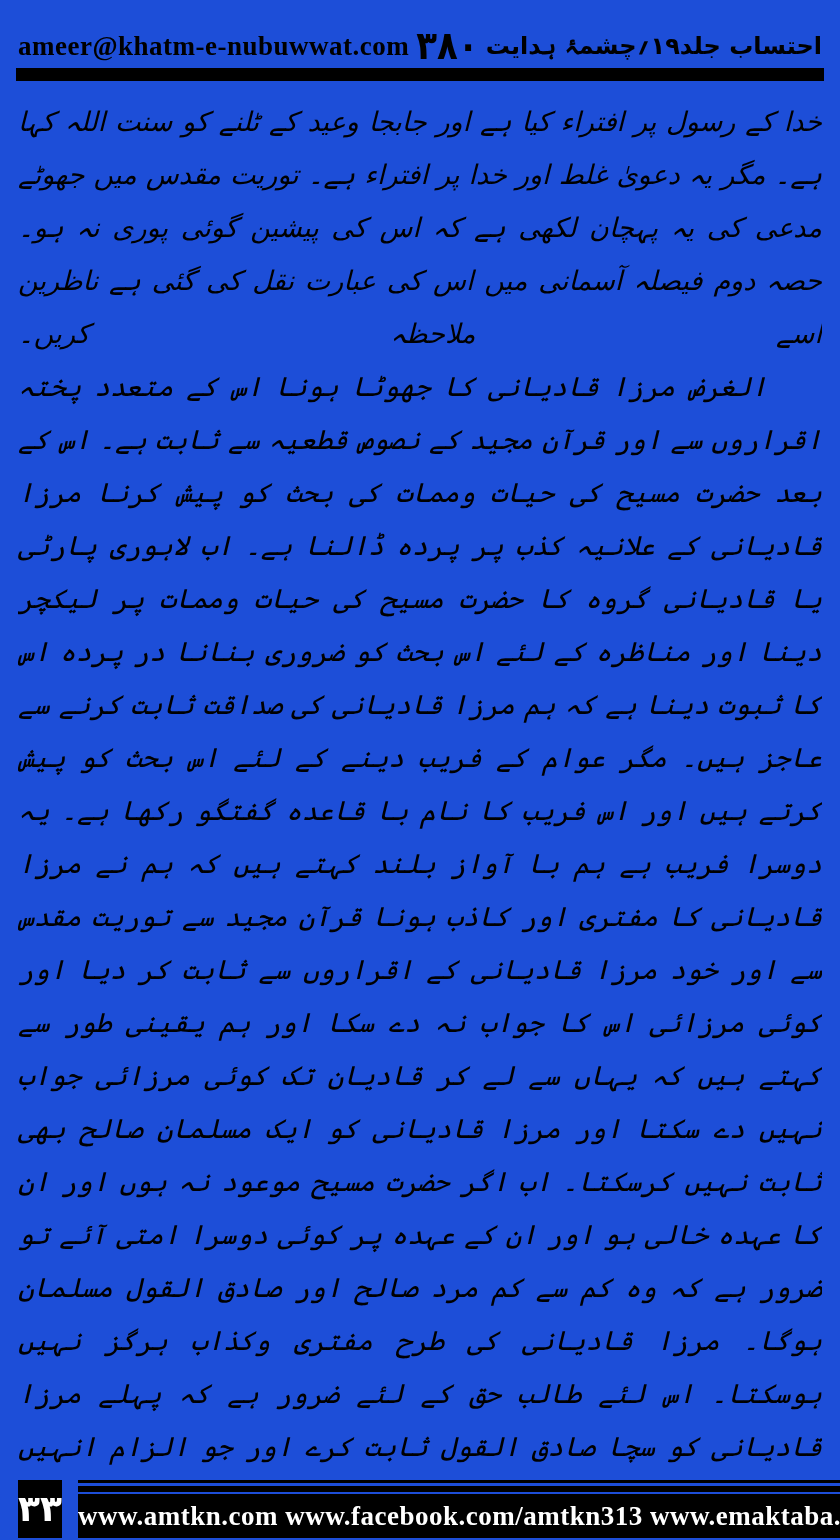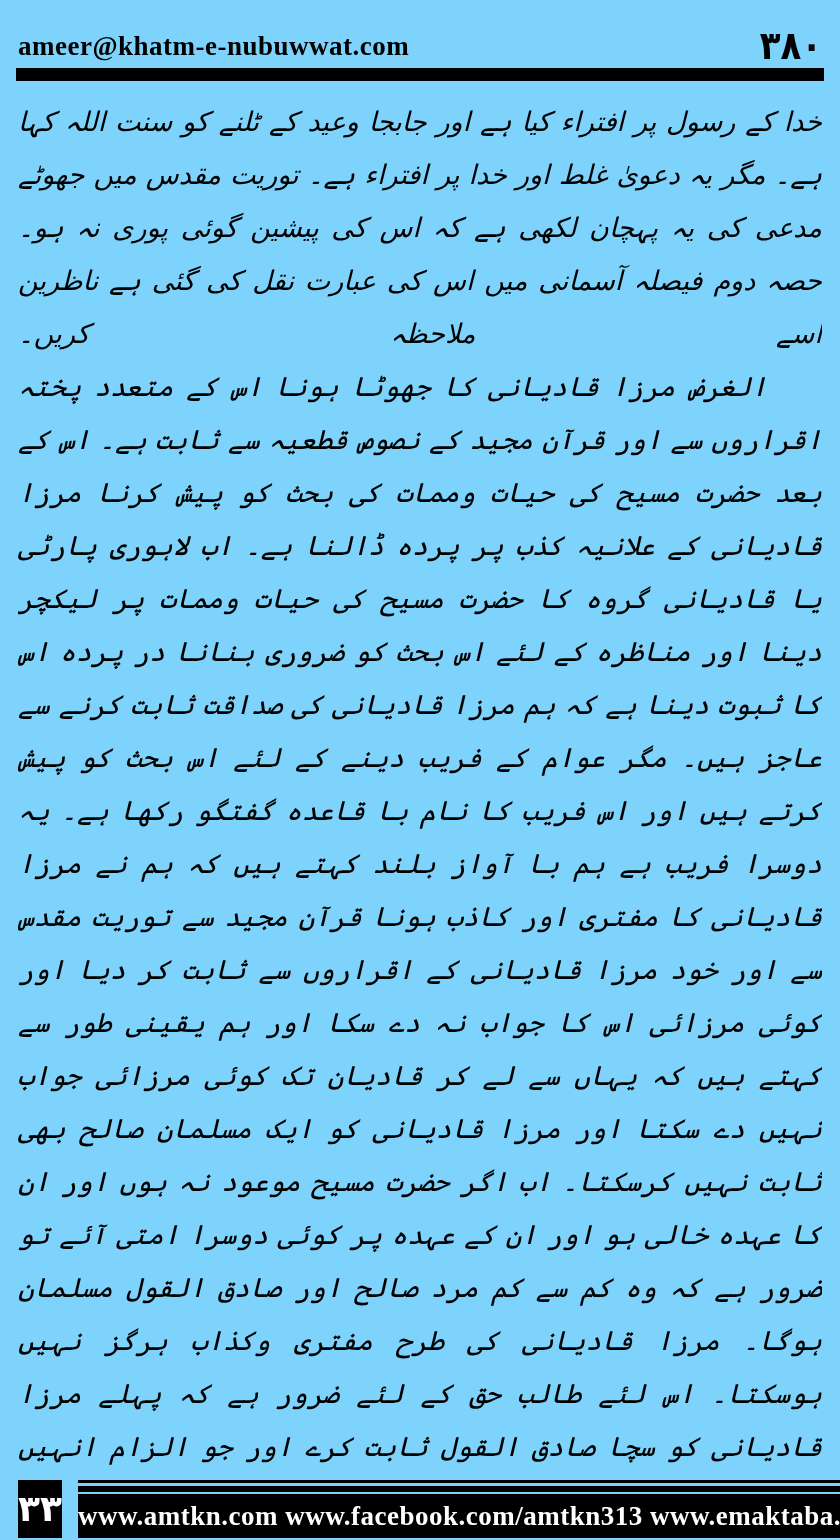--- a/index.html
+++ b/index.html
@@ -2,21 +2,21 @@
 <html lang="ur"><head>
 <meta charset="utf-8">
 <style>
   * { margin: 0; padding: 0; box-sizing: border-box; }
   html, body { background: #ffffff; }
   .page {
     position: relative;
     width: 840px;
     height: 1540px;
     margin: 0 auto;
-    background: #7dd3fc;
+    background: #1d4ed8;
     color: #000000;
     overflow: hidden;
   }
   
   .header {
     display: flex;
     align-items: flex-end;
     justify-content: space-between;
     padding: 16px 18px 0 18px;
     height: 62px;
@@ -120,20 +120,21 @@
   }
 </style>
 </head>
 <body>
 
 <div class="page">
 
   <div class="header">
     <span class="header-email">ameer@khatm-e-nubuwwat.com</span>
     <span class="header-pagenum">۳۸۰</span>
+    <span class="header-title">احتساب جلد۱۹؍چشمۂ ہدایت</span>
   </div>
 
   <div class="header-rule"></div>
 
   <div class="body-text" dir="rtl" lang="ur">
     <p class="para">خدا کے رسول پر افتراء کیا ہے اور جابجا وعید کے ٹلنے کو سنت اللہ کہا ہے۔ مگر یہ دعویٰ غلط اور خدا پر افتراء ہے۔ توریت مقدس میں جھوٹے مدعی کی یہ پہچان لکھی ہے کہ اس کی پیشین گوئی پوری نہ ہو۔ حصہ دوم فیصلہ آسمانی میں اس کی عبارت نقل کی گئی ہے ناظرین اسے ملاحظہ کریں۔</p>
     <p class="para indented">الغرض مرزا قادیانی کا جھوٹا ہونا اس کے متعدد پختہ اقراروں سے اور قرآن مجید کے نصوص قطعیہ سے ثابت ہے۔ اس کے بعد حضرت مسیح کی حیات وممات کی بحث کو پیش کرنا مرزا قادیانی کے علانیہ کذب پر پردہ ڈالنا ہے۔ اب لاہوری پارٹی یا قادیانی گروہ کا حضرت مسیح کی حیات وممات پر لیکچر دینا اور مناظرہ کے لئے اس بحث کو ضروری بنانا در پردہ اس کا ثبوت دینا ہے کہ ہم مرزا قادیانی کی صداقت ثابت کرنے سے عاجز ہیں۔ مگر عوام کے فریب دینے کے لئے اس بحث کو پیش کرتے ہیں اور اس فریب کا نام با قاعدہ گفتگو رکھا ہے۔ یہ دوسرا فریب ہے ہم با آواز بلند کہتے ہیں کہ ہم نے مرزا قادیانی کا مفتری اور کاذب ہونا قرآن مجید سے توریت مقدس سے اور خود مرزا قادیانی کے اقراروں سے ثابت کر دیا اور کوئی مرزائی اس کا جواب نہ دے سکا اور ہم یقینی طور سے کہتے ہیں کہ یہاں سے لے کر قادیان تک کوئی مرزائی جواب نہیں دے سکتا اور مرزا قادیانی کو ایک مسلمان صالح بھی ثابت نہیں کرسکتا۔ اب اگر حضرت مسیح موعود نہ ہوں اور ان کا عہدہ خالی ہو اور ان کے عہدہ پر کوئی دوسرا امتی آئے تو ضرور ہے کہ وہ کم سے کم مرد صالح اور صادق القول مسلمان ہوگا۔ مرزا قادیانی کی طرح مفتری وکذاب ہرگز نہیں ہوسکتا۔ اس لئے طالب حق کے لئے ضرور ہے کہ پہلے مرزا قادیانی کو سچا صادق القول ثابت کرے اور جو الزام انہیں دیئے گئے ہیں اور انہیں جھوٹا ثابت کیا ہے ان کا جواب دے۔ اس کے بعد دوسری گفتگو کرے۔ سرکاری عہدہ خالی ہونے پر اسی کو جگہ ملتی ہے جو سرکاری پاس حاصل کئے ہو اور بغیر پاس کئے ہوئے اسے وہ عہدہ نہیں مل سکتا۔ مرزا قادیانی تو اسلامی سرکار میں صداقت کا بھی پاس نہیں لیا۔ جو ہر سچے مسلمان کے لئے ضروری ہے۔ پھر وہ دربار اسلام میں ایسے معزز عہدہ پر کیونکر ممتاز ہوسکتے ہیں۔ بلکہ ایسا شخص تو بجرم افتراء اور فریب خلائق سزا کے لائق ہے۔</p>
 
   </div>
 

